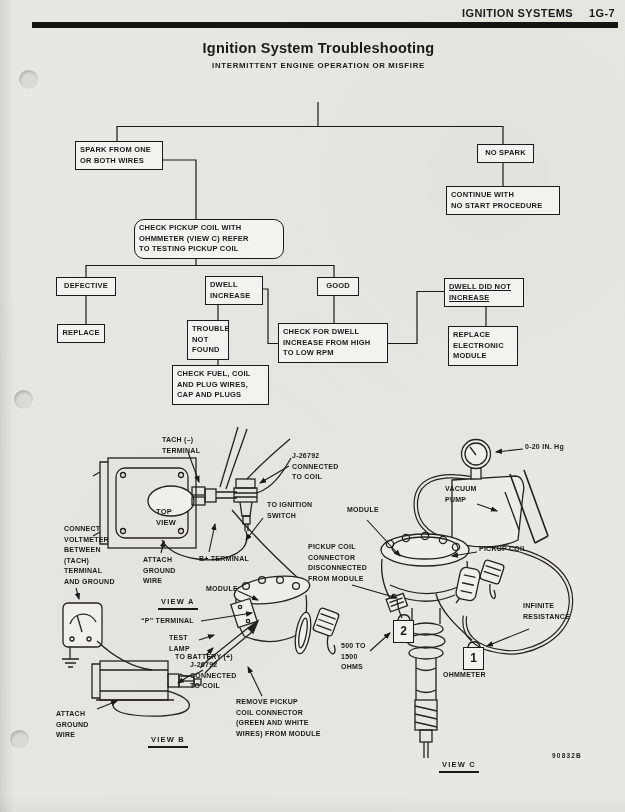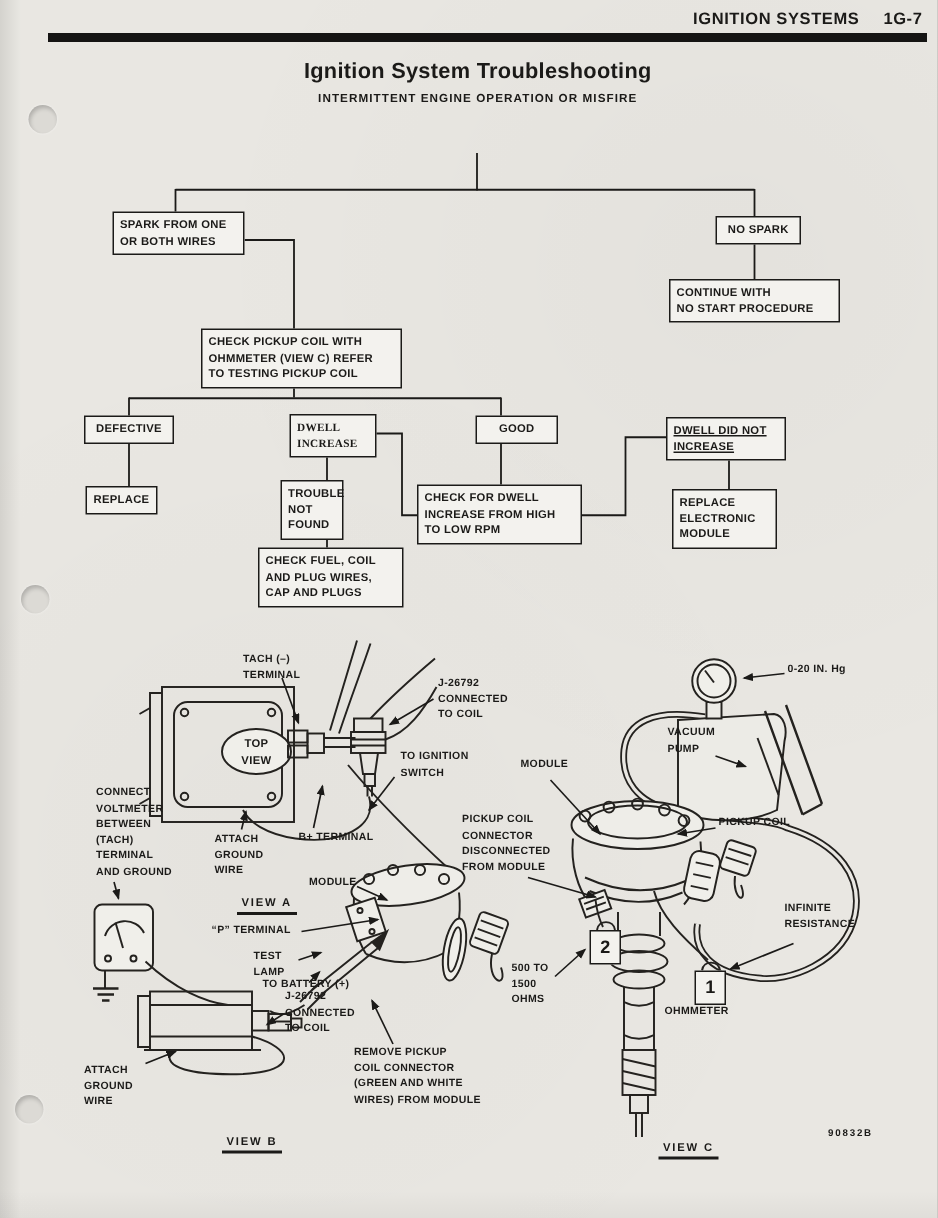--- a/index.html
+++ b/index.html
@@ -18,21 +18,21 @@
   .hdr-text{position:absolute;top:7px;right:10px;font-size:11px;font-weight:bold;letter-spacing:.4px;font-style:normal;padding-left:28px;}
   .hdr-text .pg{margin-left:16px;}
   .hdr-bar{position:absolute;top:22px;left:32px;width:586px;height:6px;background:#151413;}
   .title{position:absolute;top:40px;left:12px;width:613px;text-align:center;font-size:14.5px;font-weight:bold;letter-spacing:.2px;}
   .subtitle{position:absolute;top:61px;left:12px;width:613px;text-align:center;font-size:7.8px;font-weight:bold;letter-spacing:.7px;}
   .node{position:absolute;border:1.3px solid #1b1a18;background:#f3f2ee;
     font-size:7.5px;font-weight:bold;line-height:1.42;letter-spacing:.2px;
     padding:3px 4px;white-space:pre-line;box-sizing:border-box;}
   .node.center{text-align:center;}
   .lbl{position:absolute;font-size:7px;font-weight:bold;line-height:1.5;letter-spacing:.25px;white-space:pre-line;}
-  .lbl.center{text-align:center;}
+  .lbl.center{text-align:left;margin-top:16px;}
   .caption{position:absolute;font-size:7.5px;font-weight:bold;letter-spacing:1.2px;
     border-bottom:2.2px solid #1b1a18;padding:0 3px 2px;}
   .tag{position:absolute;width:19px;height:21px;border:1.6px solid #1b1a18;background:#f3f2ee;
     font-size:12px;font-weight:bold;text-align:center;line-height:21px;}
   .fig-num{position:absolute;font-size:6.5px;font-weight:bold;letter-spacing:1.2px;}
   svg.art{position:absolute;left:0;top:0;}
 </style>
 </head>
 <body>
 
@@ -233,27 +233,27 @@
       <path d="M370,651 L390,633" marker-end="url(#arr)"></path>
       <path d="M529,629 L487,646" marker-end="url(#arr)"></path>
     </g>
   </svg>
 
   <div class="node" style="left:75px;top:141px;width:88px;">SPARK FROM ONE
 OR BOTH WIRES</div>
   <div class="node center" style="left:477px;top:144px;width:57px;">NO SPARK</div>
   <div class="node" style="left:446px;top:186px;width:114px;">CONTINUE WITH
 NO START PROCEDURE</div>
-  <div class="node" style="left:134px;top:219px;width:134px;">CHECK PICKUP COIL WITH
+  <div class="node" style="left:134px;top:219px;width:150px;border-radius:10px;">CHECK PICKUP COIL WITH
 OHMMETER (VIEW C) REFER
 TO TESTING PICKUP COIL</div>
   <div class="node center" style="left:56px;top:277px;width:60px;">DEFECTIVE</div>
-  <div class="node" style="left:193px;top:276px;width:58px;font-family:Liberation Serif, serif;">DWELL
+  <div class="node" style="left:205px;top:276px;width:58px;">DWELL
 INCREASE</div>
-  <div class="node center" style="left:317px;top:277px;width:55px;">GOOD</div>
+  <div class="node center" style="left:317px;top:277px;width:42px;">GOOD</div>
   <div class="node" style="left:444px;top:278px;width:80px;text-decoration:underline;">DWELL DID NOT
 INCREASE</div>
   <div class="node center" style="left:57px;top:324px;width:48px;">REPLACE</div>
   <div class="node" style="left:187px;top:320px;width:42px;">TROUBLE
 NOT FOUND</div>
   <div class="node" style="left:278px;top:323px;width:110px;">CHECK FOR DWELL
 INCREASE FROM HIGH
 TO LOW RPM</div>
   <div class="node" style="left:448px;top:326px;width:70px;">REPLACE
 ELECTRONIC
@@ -291,21 +291,21 @@
   <div class="lbl" style="left:190px;top:660px;">J-26792
 CONNECTED
 TO COIL</div>
   <div class="lbl" style="left:236px;top:697px;">REMOVE PICKUP
 COIL CONNECTOR
 (GREEN AND WHITE
 WIRES) FROM MODULE</div>
   <div class="lbl" style="left:56px;top:709px;">ATTACH
 GROUND
 WIRE</div>
-  <div class="caption" style="left:148px;top:756px;">VIEW B</div>
+  <div class="caption" style="left:148px;top:735px;">VIEW B</div>
 
   <div class="lbl" style="left:525px;top:442px;">0-20 IN. Hg</div>
   <div class="lbl" style="left:445px;top:484px;">VACUUM
 PUMP</div>
   <div class="lbl" style="left:347px;top:505px;">MODULE</div>
   <div class="lbl" style="left:479px;top:544px;">PICKUP COIL</div>
   <div class="lbl" style="left:308px;top:542px;">PICKUP COIL
 CONNECTOR
 DISCONNECTED
 FROM MODULE</div>

